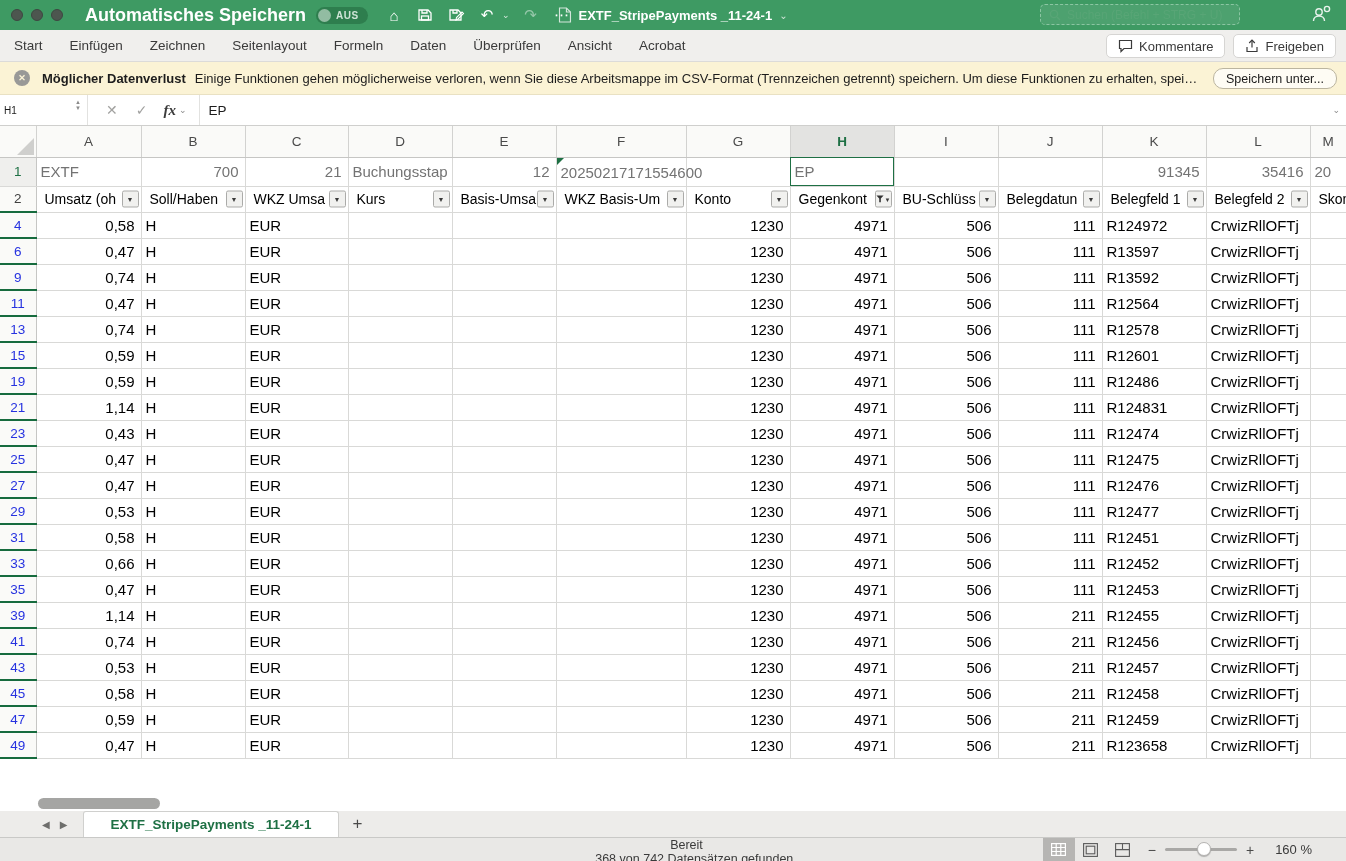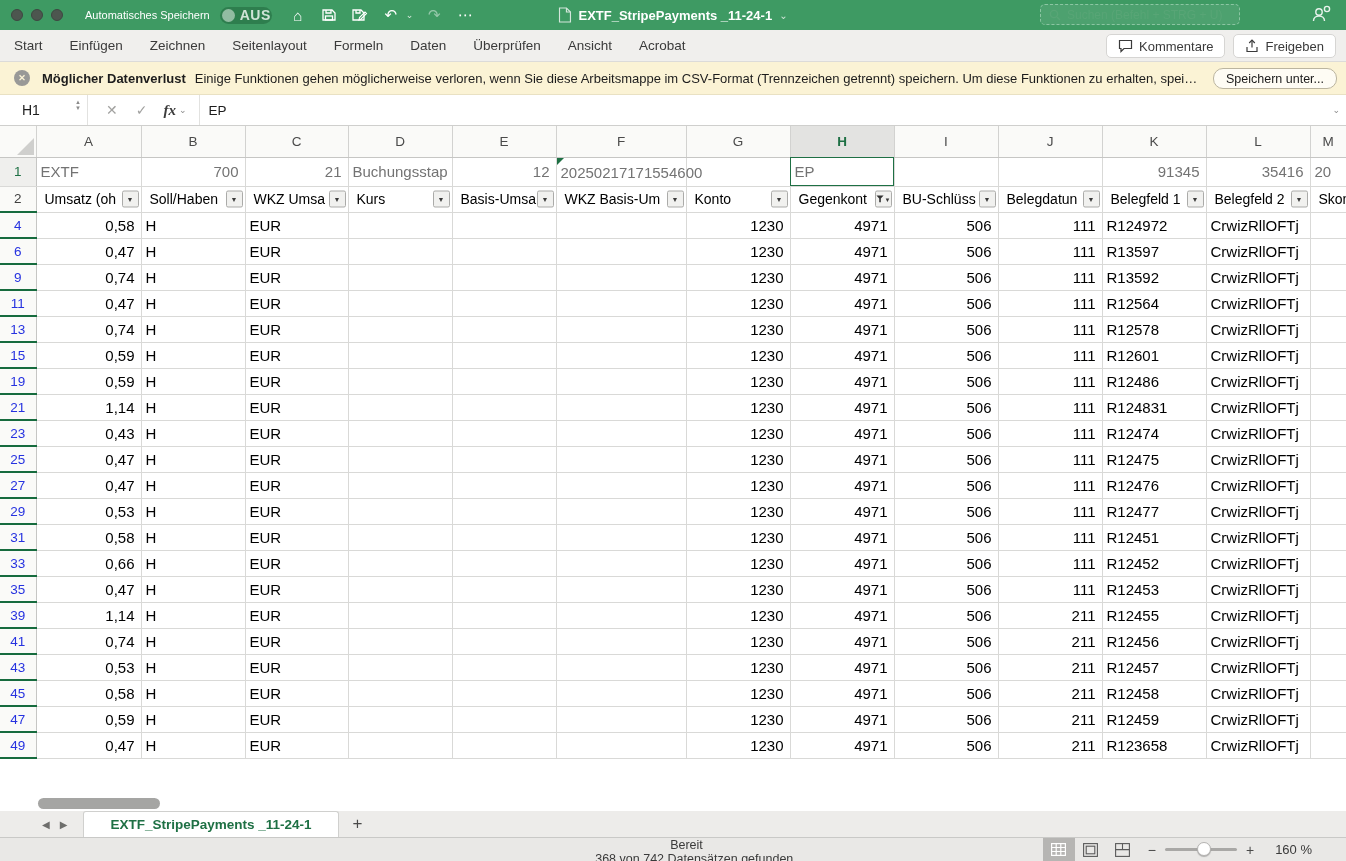--- a/index.html
+++ b/index.html
@@ -5,25 +5,25 @@
   * { margin:0; padding:0; box-sizing:border-box; }
   html,body { width:1346px; height:861px; overflow:hidden; background:#fff;
               font-family:"Liberation Sans", sans-serif; }
   .win { position:relative; width:1346px; height:861px; }
 
   
   .titlebar { position:absolute; top:0; left:0; right:0; height:30px; background:#3E9A63;
               display:flex; align-items:center; color:#fff; }
   .lights { display:flex; gap:8px; margin-left:11px; }
   .light { width:12px; height:12px; border-radius:50%; background:#4D564F; border:1px solid #3E4741; }
-  .autosave { margin-left:22px; font-size:11px; font-weight:normal; color:#fff; }
+  .autosave { margin-left:22px; font-size:18px; font-weight:bold; color:#fff; }
   .toggle { margin-left:10px; width:52px; height:17px; border-radius:9px; background:#2E7E4E;
             display:flex; align-items:center; }
   .knob { width:13px; height:13px; border-radius:50%; background:#92BCA2; margin-left:2px; }
-  .toggle-label { font-size:14px; font-weight:bold; color:#CFE4D7; margin-left:5px; letter-spacing:.5px; }
+  .toggle-label { font-size:10px; font-weight:bold; color:#CFE4D7; margin-left:5px; letter-spacing:.5px; }
   .tb-icons { display:flex; align-items:center; gap:11px; margin-left:16px; }
   .tb-ic { width:20px; height:20px; display:flex; align-items:center; justify-content:center;
            color:#fff; font-size:15px; }
   .tb-ic svg { display:block; }
   .dim { opacity:.45; }
   .chev-sm { font-size:9px; color:#D8EADF; margin-left:-6px; }
   .title-wrap { position:absolute; left:50%; top:0; height:30px; transform:translateX(-50%);
                 display:flex; align-items:center; gap:7px; }
   .doc-title { font-size:13px; font-weight:bold; color:#fff; white-space:nowrap; }
   .title-chev { font-size:10px; color:#CFE4D7; }
@@ -53,21 +53,21 @@
               max-width:1010px; }
   .warn-btn { position:absolute; right:9px; top:6px; height:21px; border:1px solid #BBB5A0;
               background:#FEFCF4; border-radius:10px; font-size:12.5px; color:#1c1c1c;
               display:flex; align-items:center; padding:0 12px; }
 
   
   .fbar { position:absolute; top:95px; left:0; right:0; height:31px; background:#FFFFFF;
           border-bottom:1px solid #CFCFCD; display:flex; align-items:center; }
   .namebox { width:88px; height:100%; display:flex; align-items:center; position:relative;
              border-right:1px solid #E2E2E0; }
-  .namebox .nb-text { font-size:14px; color:#1c1c1c; margin-left:22px; }
+  .namebox .nb-text { font-size:10px; color:#1c1c1c; margin-left:4px; }
   .spinner { position:absolute; right:6px; top:4px; display:flex; flex-direction:column; line-height:6px; }
   .spinner span { font-size:6px; color:#8a8a8a; }
   .fbtn { font-size:14px; color:#A2A2A0; margin-left:18px; }
   .fx { font-family:"Liberation Serif", serif; font-style:italic; font-size:15px; color:#3c3c3c;
         margin-left:16px; font-weight:bold; }
   .fx-chev { font-size:9px; color:#8a8a8a; margin-left:3px; }
   .fvalue-area { flex:1; height:100%; border-left:1px solid #E2E2E0; margin-left:12px;
                  display:flex; align-items:center; }
   .fvalue { font-size:13.5px; color:#1c1c1c; margin-left:9px; }
   .fbar-chev { font-size:9px; color:#8a8a8a; margin-right:6px; }

